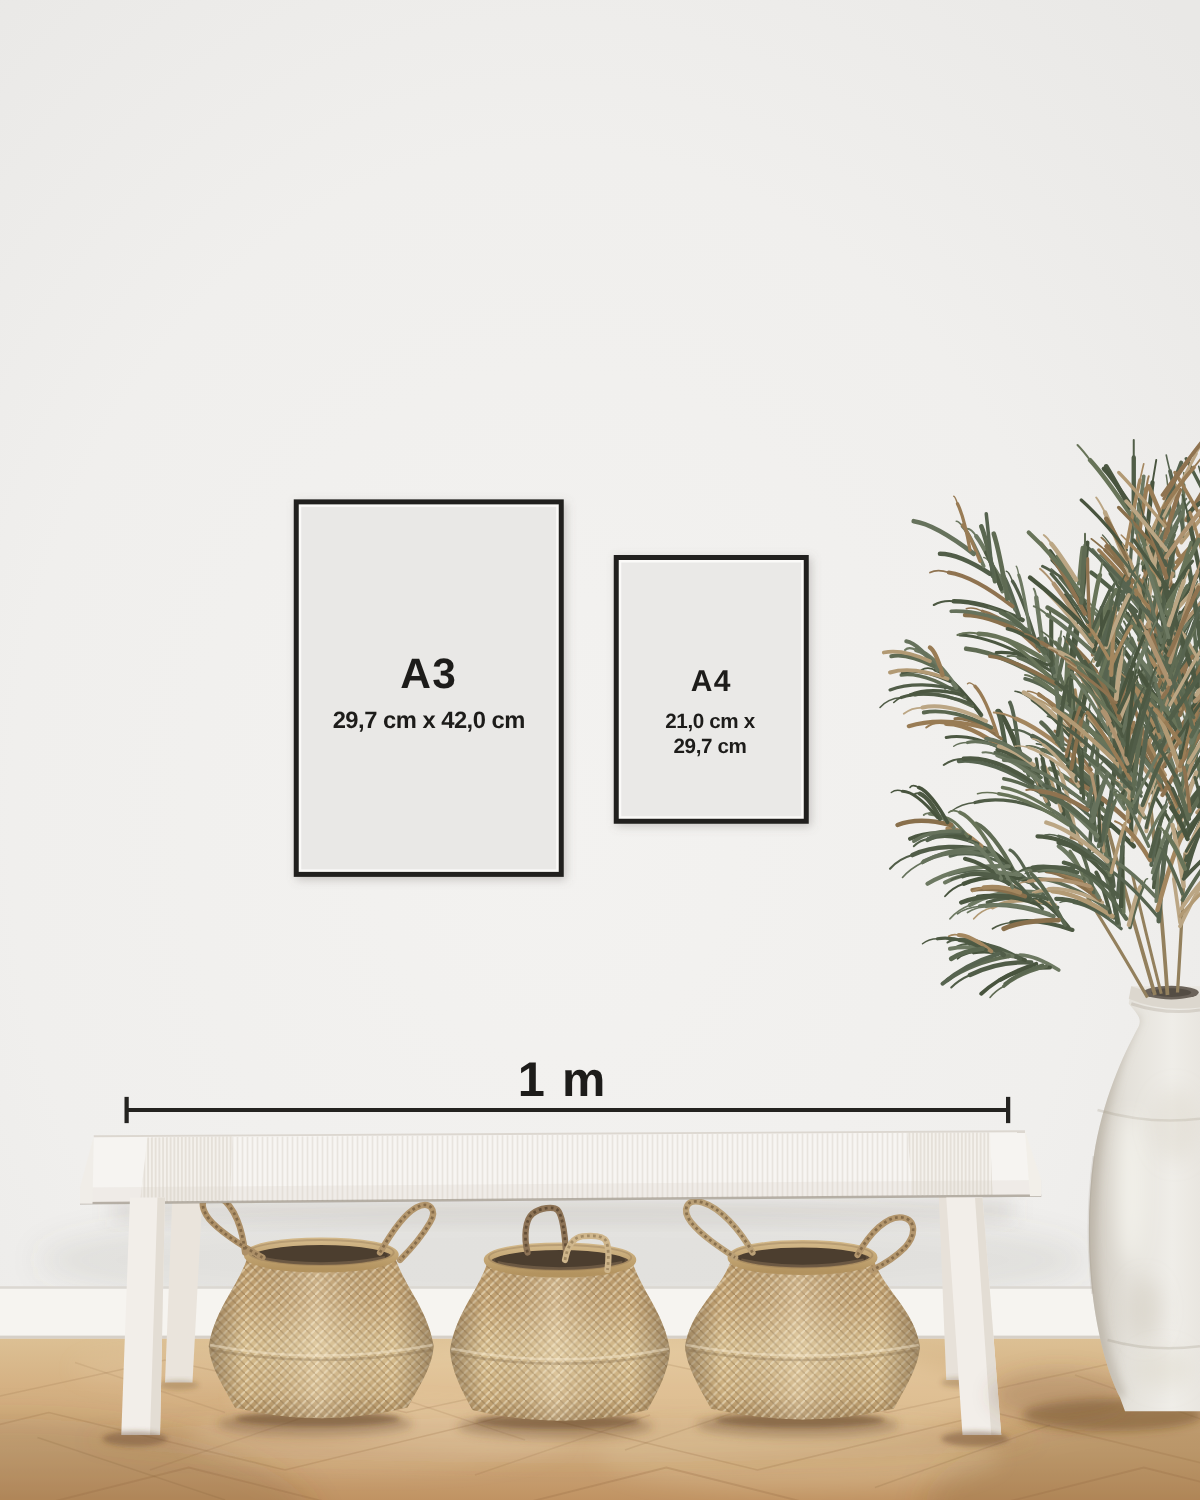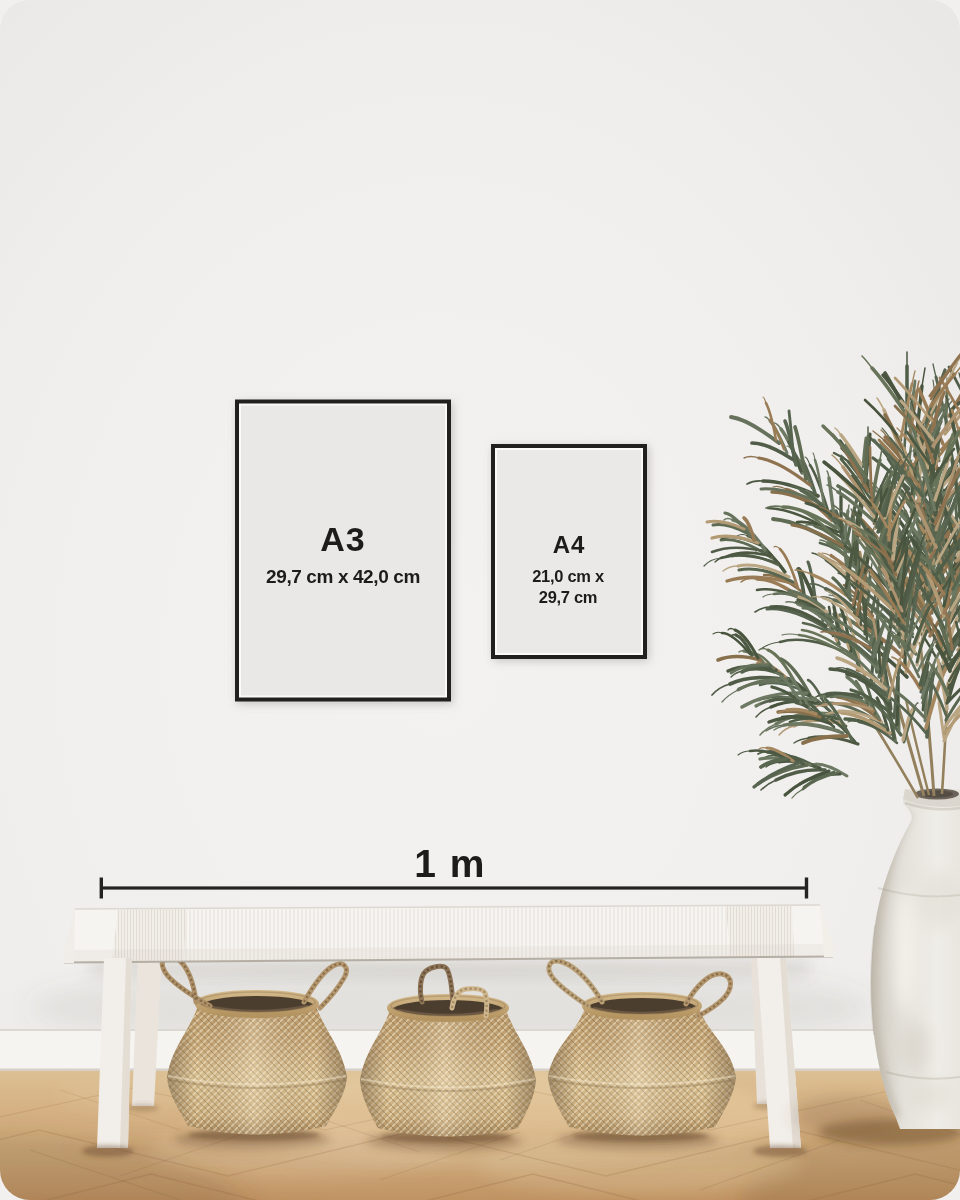--- a/index.html
+++ b/index.html
@@ -1,15 +1,15 @@
 <!DOCTYPE html>
 <html><head><meta charset="utf-8">
 <style>
 html,body{margin:0;padding:0;background:#f1f0ee;}
-#scene{position:relative;width:960px;height:1200px;overflow:hidden;border-radius:30px;}
+#scene{position:relative;width:960px;height:1200px;overflow:hidden;}
 text{font-family:"Liberation Sans",sans-serif;font-weight:bold;fill:#1d1c1a;}
 </style></head>
 <body>
 <div id="scene">
 <svg width="960" height="1200" viewBox="0 0 960 1200">
 <defs>
   <radialGradient id="wallg" cx="46%" cy="55%" r="75%">
     <stop offset="0%" stop-color="#f3f2f0"></stop>
     <stop offset="60%" stop-color="#f0efed"></stop>
     <stop offset="100%" stop-color="#e9e8e6"></stop>

